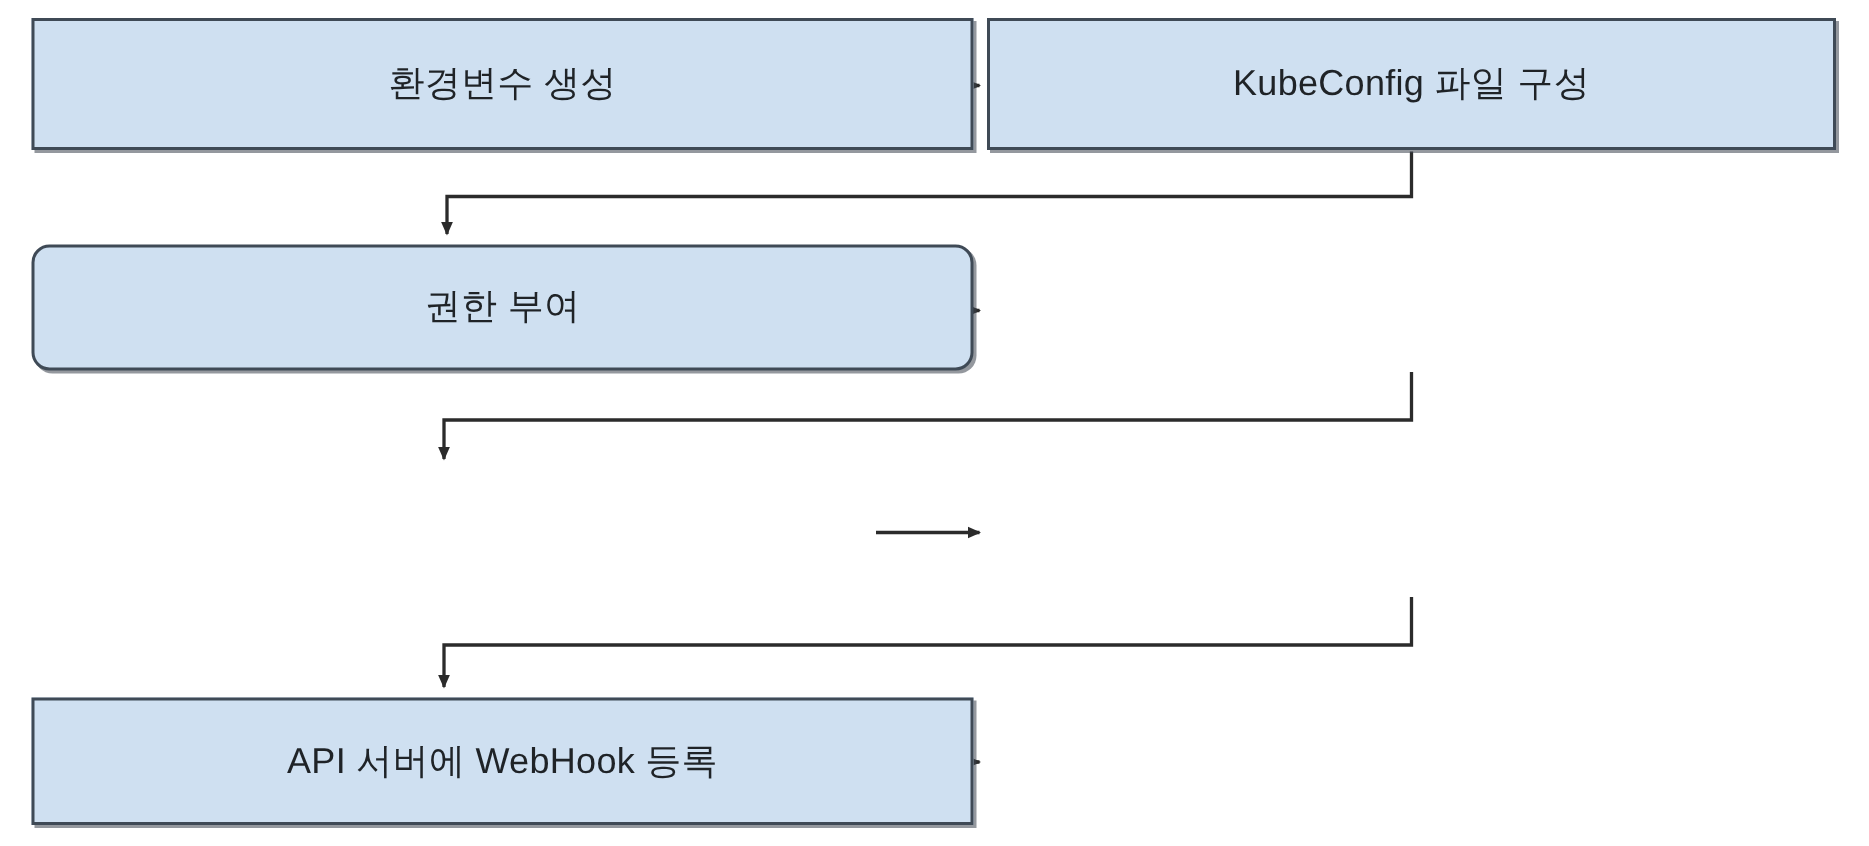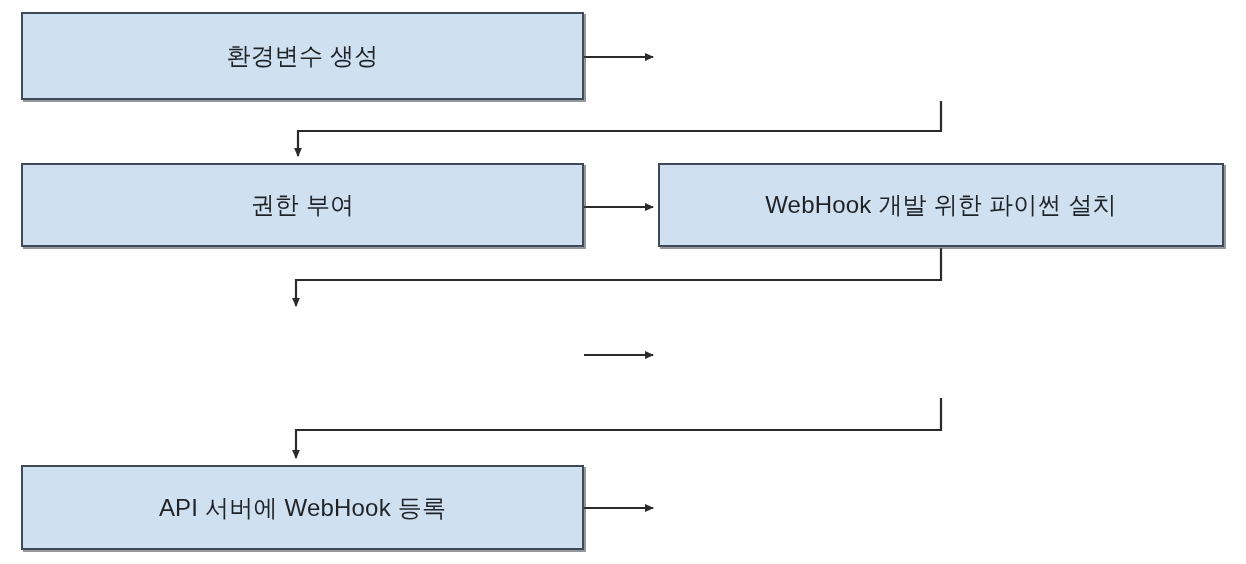--- a/index.html
+++ b/index.html
@@ -39,24 +39,24 @@
   .node-label {
     color: #1f2327;
     font-size: 24px;
     line-height: 1.25;
     letter-spacing: 0.2px;
     font-weight: 400;
     white-space: nowrap;
     padding: 0 10px;
   }
   
-  .col-left  { left: 21px;  width: 563px; }
+  .col-left  { left: 21px;  width: 628px; }
   .col-right { left: 658px; width: 566px; }
   .row-1 { top: 12px;  height: 88px; }
-  .row-2 { top: 163px; height: 84px; }
+  .row-2 { top: 163px; height: 84px; border-radius: 12px; }
   .row-3 { top: 313px; height: 84px; }
   .row-4 { top: 465px; height: 85px; }
 </style>
 </head>
 <body>
 
 <div id="flow-canvas">
 
   <svg class="edge-layer" viewBox="0 0 1246 564" width="1246" height="564" aria-hidden="true">
     <defs>
@@ -91,28 +91,28 @@
 
     <g>
       <line x1="584" y1="508" x2="653" y2="508" stroke="#2b2b2b" stroke-width="2.2" marker-end="url(#arrowhead)"></line>
     </g>
   </svg>
 
   <div class="node col-left row-1">
     <span class="node-label">환경변수 생성</span>
   </div>
 
+  <div class="node col-right row-1">
+    <span class="node-label">KubeConfig 파일 구성</span>
+  </div>
 
   <div class="node col-left row-2">
     <span class="node-label">권한 부여</span>
   </div>
 
-  <div class="node col-right row-2">
-    <span class="node-label">WebHook 개발 위한 파이썬 설치</span>
-  </div>
 
 
 
   <div class="node col-left row-4">
     <span class="node-label">API 서버에 WebHook 등록</span>
   </div>
 
 
 </div>
 

